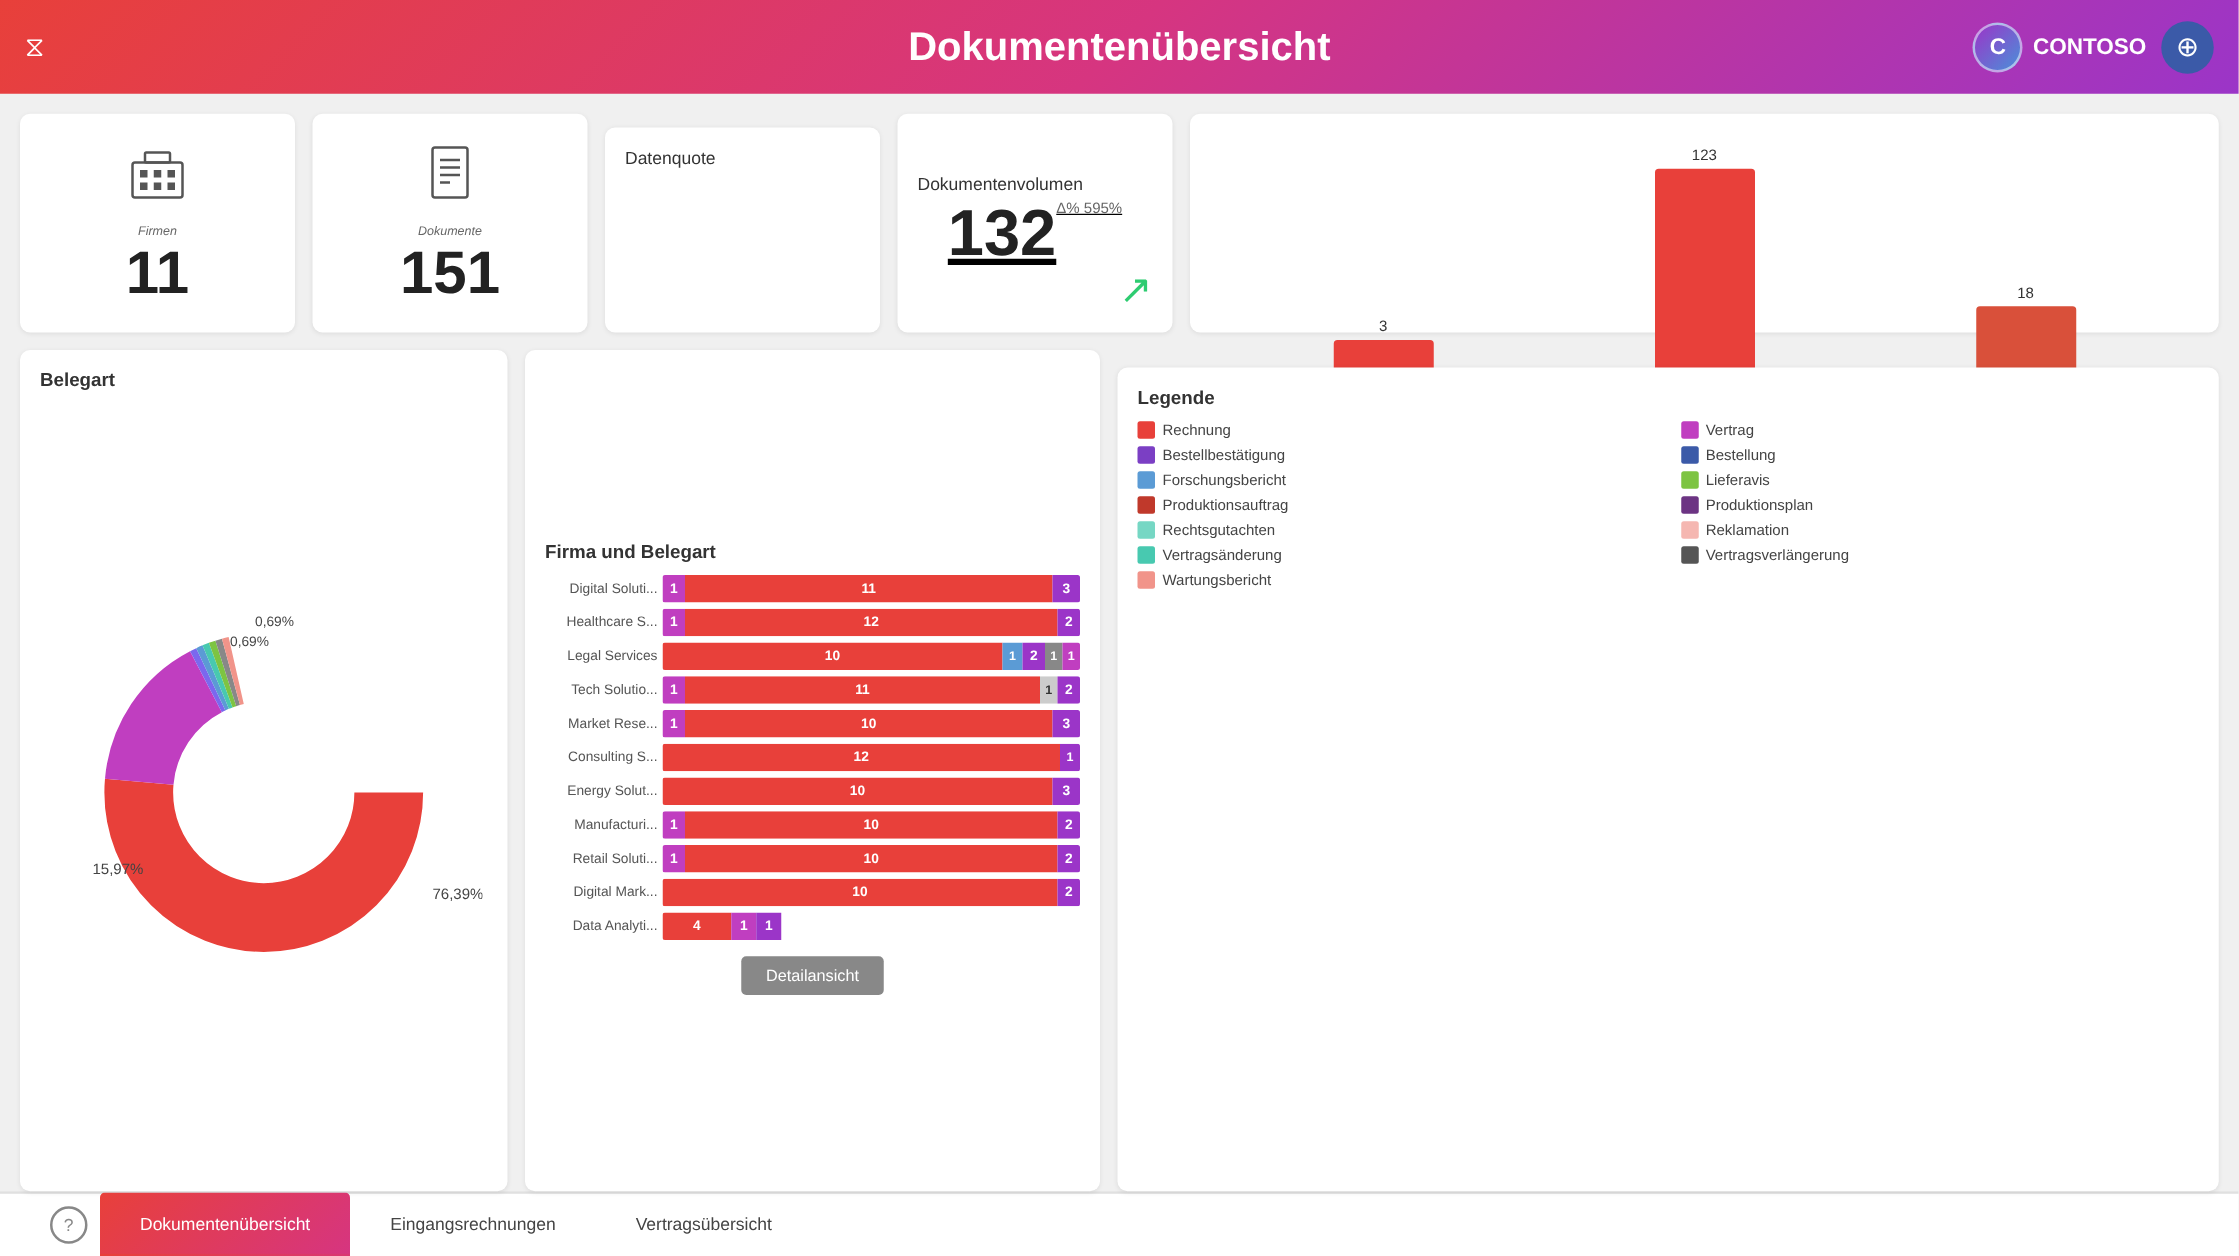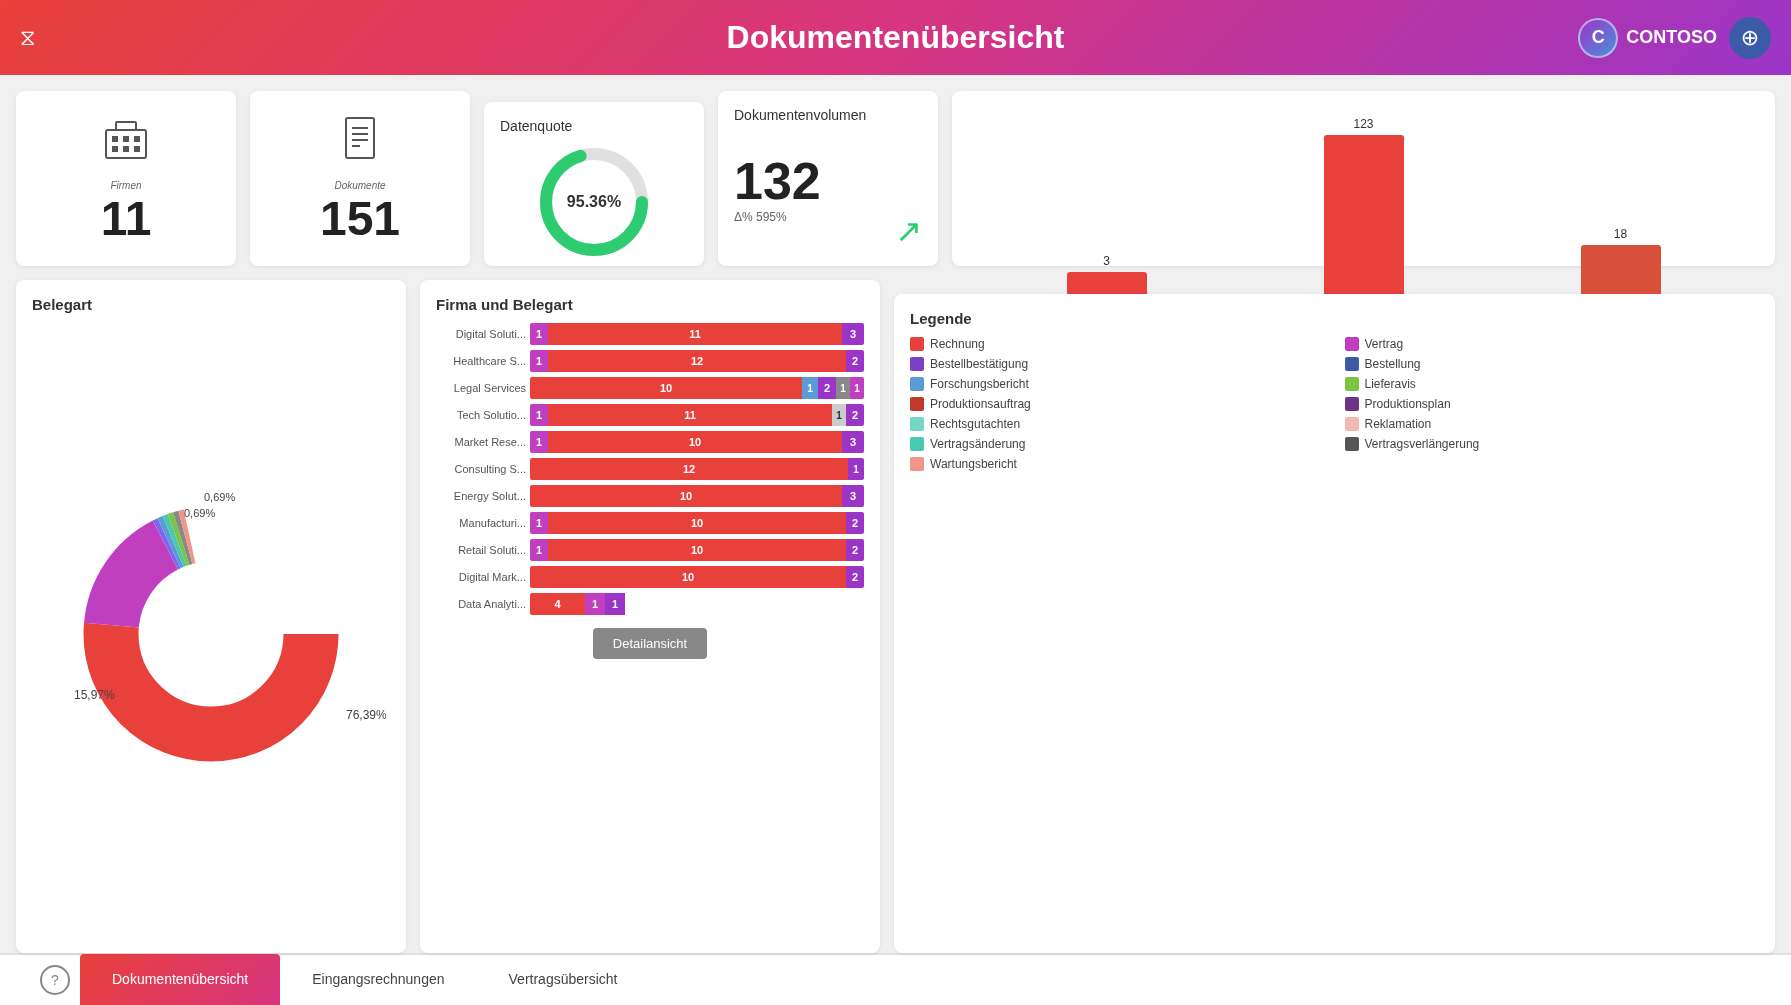--- a/index.html
+++ b/index.html
@@ -57,37 +57,37 @@
     .stat-card { flex: 0 0 220px; display: flex; flex-direction: column; align-items: center; justify-content: center; gap: 4px; }
     .stat-icon { font-size: 42px; color: #555; margin-bottom: 4px; }
     .stat-label { font-size: 10px; color: #666; font-style: italic; }
     .stat-value { font-size: 48px; font-weight: 700; color: #222; line-height: 1; }
 
     .datenquote-card { flex: 0 0 220px; display: flex; flex-direction: column; margin-top: 11px; }
     .datenquote-card .card-title { font-size: 14px; color: #333; margin-bottom: 8px; font-weight: 500; }
     .donut-container { display: flex; align-items: center; justify-content: center; flex: 1; }
 
     .dokvolumen-card { flex: 0 0 220px; display: flex; flex-direction: column; }
-    .dokvolumen-card .card-title { font-size: 14px; color: #333; margin-bottom: 4px; font-weight: 500; }
+    .dokvolumen-card .card-title { font-size: 14px; color: #333; margin-bottom: 4px; font-weight: 500; margin-top: 32px; }
     .dokvolumen-value { font-size: 52px; font-weight: 700; color: #222; line-height: 1.1; }
     .dokvolumen-delta { font-size: 12px; color: #666; }
     .dokvolumen-arrow { color: #2ecc71; font-size: 32px; position: absolute; right: 16px; bottom: 16px; }
     .dokvolumen-card { position: relative; }
-    .dokvolumen-inner { display: flex; flex-direction: column; flex: 1; justify-content: center; }
+    .dokvolumen-inner { display: flex; flex: 1; justify-content: center; text-decoration: underline; }
 
     .zeitlich-card { flex: 1; display: flex; flex-direction: column; }
     .zeitlich-card .card-title { font-size: 14px; color: #333; margin-bottom: 8px; font-weight: 500; }
 
     
     .bottom-row { display: flex; gap: 14px; flex: 1; }
 
     .belegart-card { flex: 0 0 390px; display: flex; flex-direction: column; }
     .belegart-card .card-title { font-size: 15px; color: #333; margin-bottom: 8px; font-weight: 600; }
 
-    .firma-card { flex: 0 0 460px; display: flex; flex-direction: column; }
+    .firma-card { flex: 0 0 460px; display: flex; flex-direction: column; justify-content: center; }
     .firma-card .card-title { font-size: 15px; color: #333; margin-bottom: 10px; font-weight: 600; }
 
     .right-col { flex: 1; display: flex; flex-direction: column; gap: 14px; }
 
     
     .bar-chart { display: flex; align-items: flex-end; justify-content: space-around; flex: 1; padding: 10px 10px 0 10px; }
     .bar-group { display: flex; flex-direction: column; align-items: center; gap: 4px; }
     .bar-label-top { font-size: 12px; color: #333; font-weight: 500; }
     .bar { background: #e8403a; border-radius: 3px 3px 0 0; min-width: 80px; }
     .bar-label-bottom { font-size: 12px; color: #666; margin-top: 4px; }
@@ -215,32 +215,20 @@
           <line x1="16" y1="26" x2="32" y2="26" stroke="#555" stroke-width="2"></line>
           <line x1="16" y1="32" x2="24" y2="32" stroke="#555" stroke-width="2"></line>
         </svg>
       </div>
       <span class="stat-label">Dokumente</span>
       <span class="stat-value">151</span>
     </div>
 
     <div class="card datenquote-card">
       <span class="card-title">Datenquote</span>
-      <div class="donut-container">
-        <div class="donut-wrap">
-          <svg width="120" height="120" viewBox="0 0 120 120">
-
-            <circle cx="60" cy="60" r="48" fill="none" stroke="#e0e0e0" stroke-width="12"></circle>
-
-            <circle cx="60" cy="60" r="48" fill="none" stroke="#2ecc71" stroke-width="12" stroke-dasharray="287.7 301.6" stroke-dashoffset="75.4" stroke-linecap="round"></circle>
-
-          </svg>
-          <div class="donut-center-text">95.36%</div>
-        </div>
-      </div>
     </div>
 
     <div class="card dokvolumen-card">
       <span class="card-title">Dokumentenvolumen</span>
       <div class="dokvolumen-inner">
         <div class="dokvolumen-value">132</div>
         <div class="dokvolumen-delta">Δ% 595%</div>
       </div>
       <div class="dokvolumen-arrow">↗</div>
     </div>

